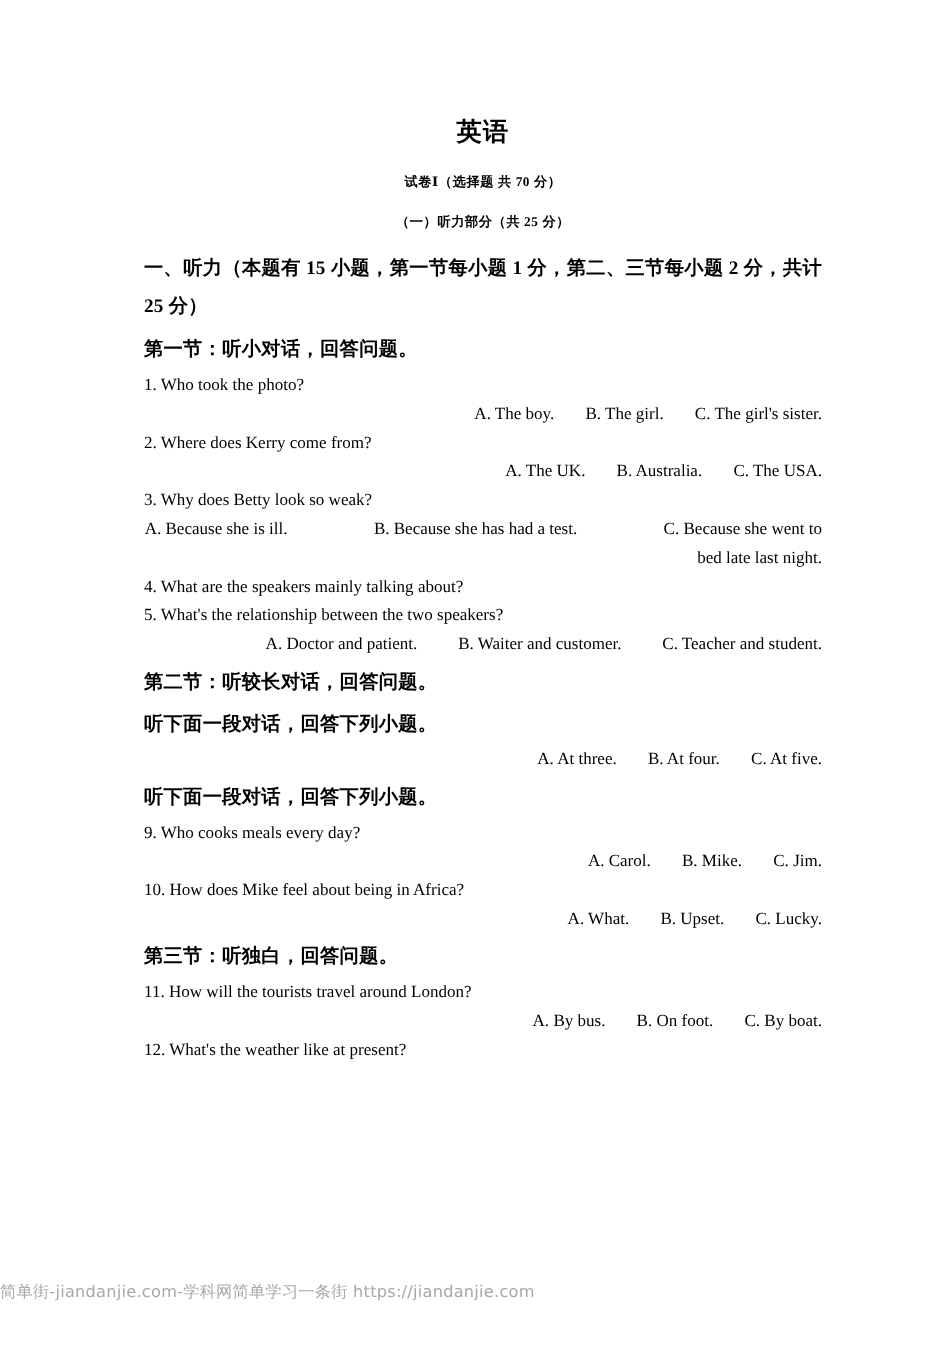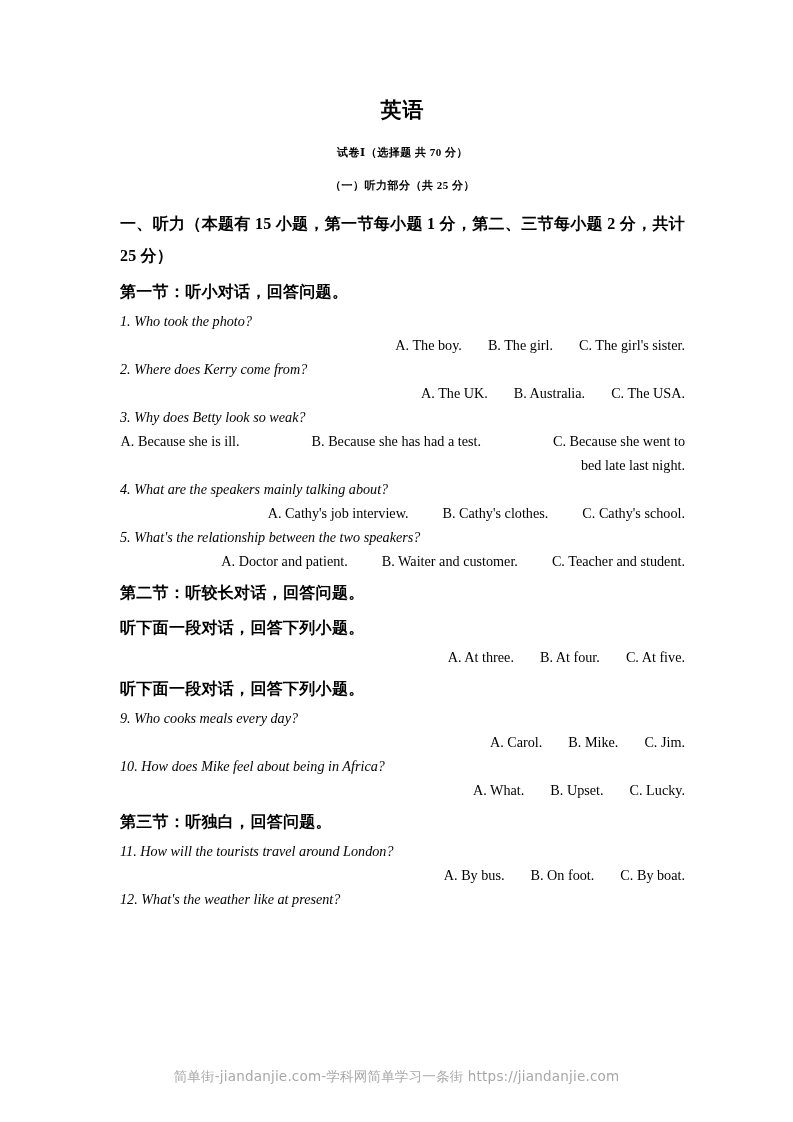--- a/index.html
+++ b/index.html
@@ -65,21 +65,20 @@
     margin: 4px 0 2px 0;
     letter-spacing: 0.3px;
   }
 
   
   .q-stem {
     font-size: 14.2px;
     line-height: 24px;
     margin: 0;
     white-space: pre;
-    font-style: italic;
   }
   .q-options {
     font-size: 14.2px;
     line-height: 24px;
     margin: 0;
     white-space: pre-wrap;
     text-align: right;
   }
   .q-options.wrapped {
     white-space: normal;
@@ -94,21 +93,20 @@
   .block {
     margin-bottom: 0;
   }
 
   
   .footer {
     position: absolute;
     left: 0;
     top: 1068px;
     width: 793px;
-    text-align: center;
     font-family: "DejaVu Sans", "Liberation Sans", sans-serif;
     font-size: 13.5px;
     color: #a8a8a8;
     letter-spacing: 0.2px;
   }
 </style>
 </head>
 <body>
 
 <div class="page">
@@ -131,21 +129,20 @@
     <p class="q-options"><span class="opt">A. The UK.</span><span class="gap-s"></span><span class="opt">B. Australia.</span><span class="gap-s"></span><span class="opt">C. The USA.</span></p>
   </div>
 
   <div class="block">
     <p class="q-stem">3. Why does Betty look so weak?</p>
     <p class="q-options wrapped"><span class="opt">A. Because she is ill.</span><span class="gap-l"></span><span class="opt">B. Because she has had a test.</span><span class="gap-l"></span><span class="opt">C. Because she went to bed late last night.</span></p>
   </div>
 
   <div class="block">
     <p class="q-stem">4. What are the speakers mainly talking about?</p>
-    <p class="q-options"><span class="opt">A. Cathy's job interview.</span><span class="gap-m"></span><span class="opt">B. Cathy's clothes.</span><span class="gap-m"></span><span class="opt">C. Cathy's school.</span></p>
   </div>
 
   <div class="block">
     <p class="q-stem">5. What's the relationship between the two speakers?</p>
     <p class="q-options"><span class="opt">A. Doctor and patient.</span><span class="gap-m"></span><span class="opt">B. Waiter and customer.</span><span class="gap-m"></span><span class="opt">C. Teacher and student.</span></p>
   </div>
 
   <div class="section-heading">第二节：听较长对话，回答问题。</div>
   <div class="section-heading">听下面一段对话，回答下列小题。</div>
 

